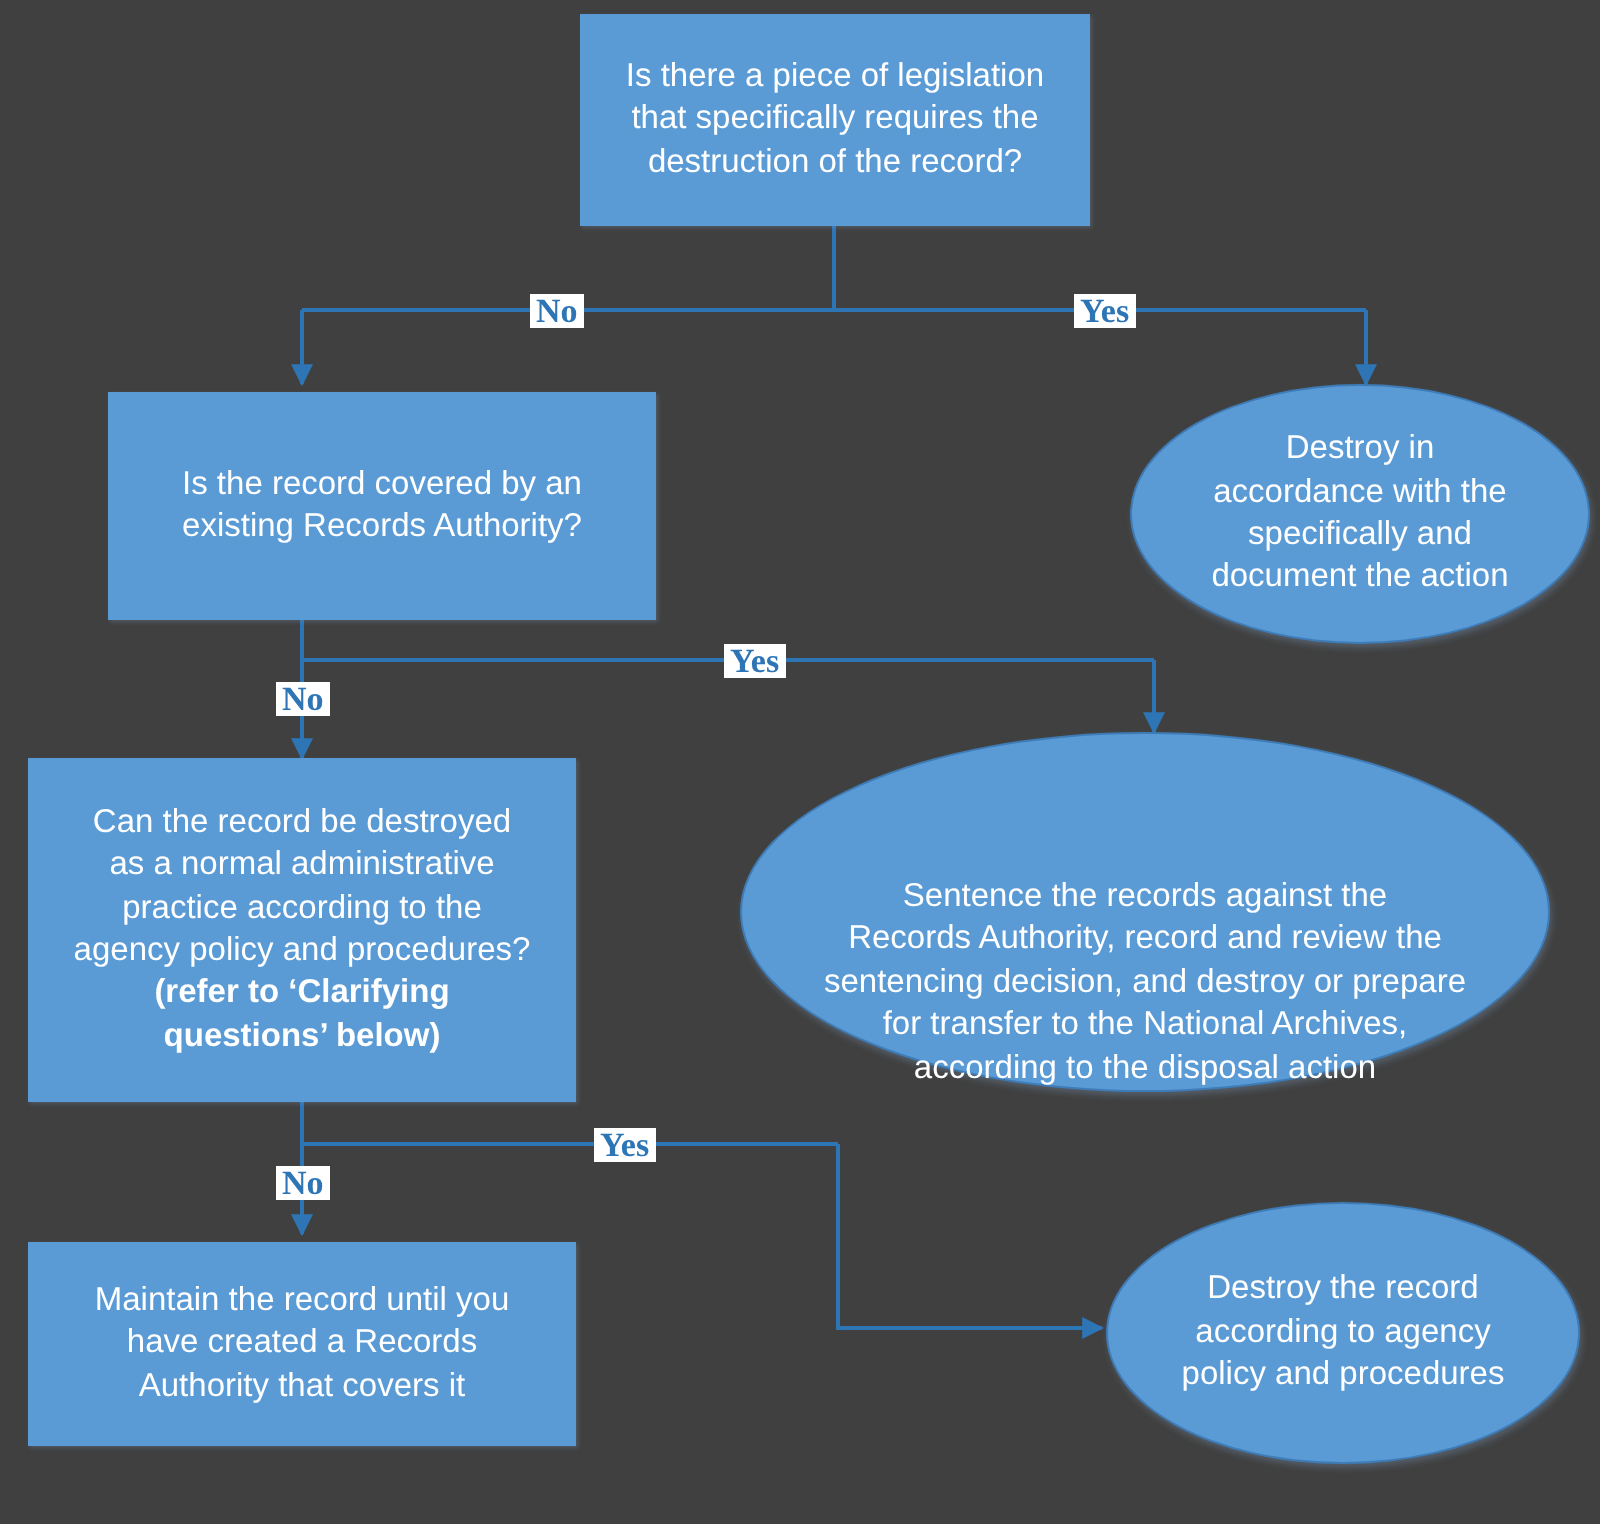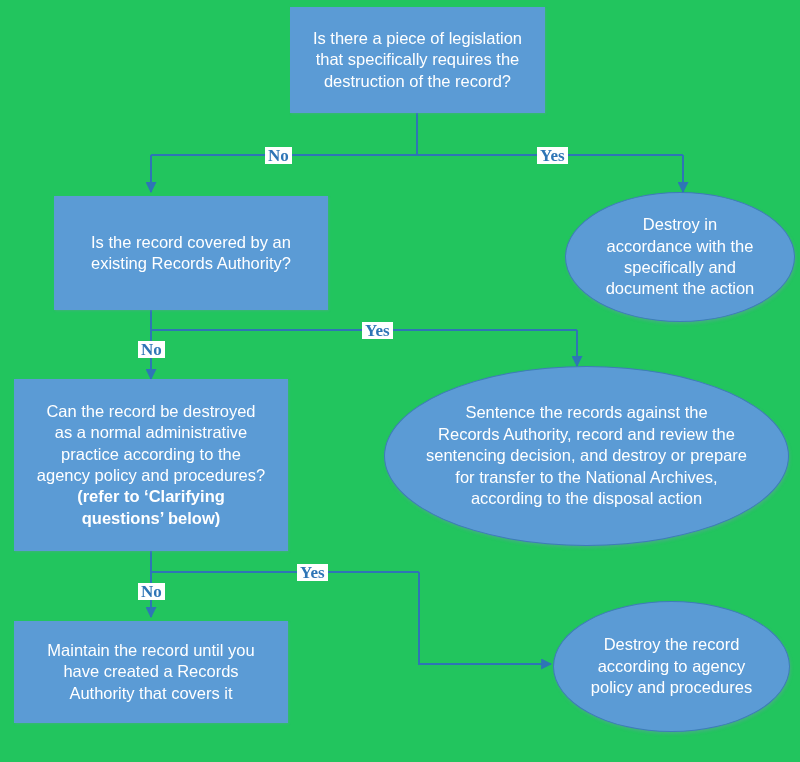--- a/index.html
+++ b/index.html
@@ -7,21 +7,21 @@
     padding: 0;
     background: #ffffff;
   }
   body {
     font-family: "Liberation Sans", sans-serif;
   }
   #flow-root {
     position: relative;
     width: 800px;
     height: 762px;
-    background: #22c55e;
+    background: #404040;
     overflow: hidden;
   }
   #flow-svg {
     position: absolute;
     left: 0;
     top: 0;
     width: 800px;
     height: 762px;
   }
   .node {
@@ -131,21 +131,21 @@
 
   <div class="node ellipse" style="left:565px; top:192px; width:230px; height:130px;">
     <div class="txt">
       <div>Destroy in</div>
       <div>accordance with the</div>
       <div>specifically and</div>
       <div>document the action</div>
     </div>
   </div>
 
-  <div class="node ellipse" style="left:384px; top:366px; width:405px; height:180px;">
+  <div class="node ellipse" style="left:370px; top:366px; width:405px; height:180px;align-items:flex-end;">
     <div class="txt">
       <div>Sentence the records against the</div>
       <div>Records Authority, record and review the</div>
       <div>sentencing decision, and destroy or prepare</div>
       <div>for transfer to the National Archives,</div>
       <div>according to the disposal action</div>
     </div>
   </div>
 
   <div class="node ellipse" style="left:553px; top:601px; width:237px; height:131px;">

